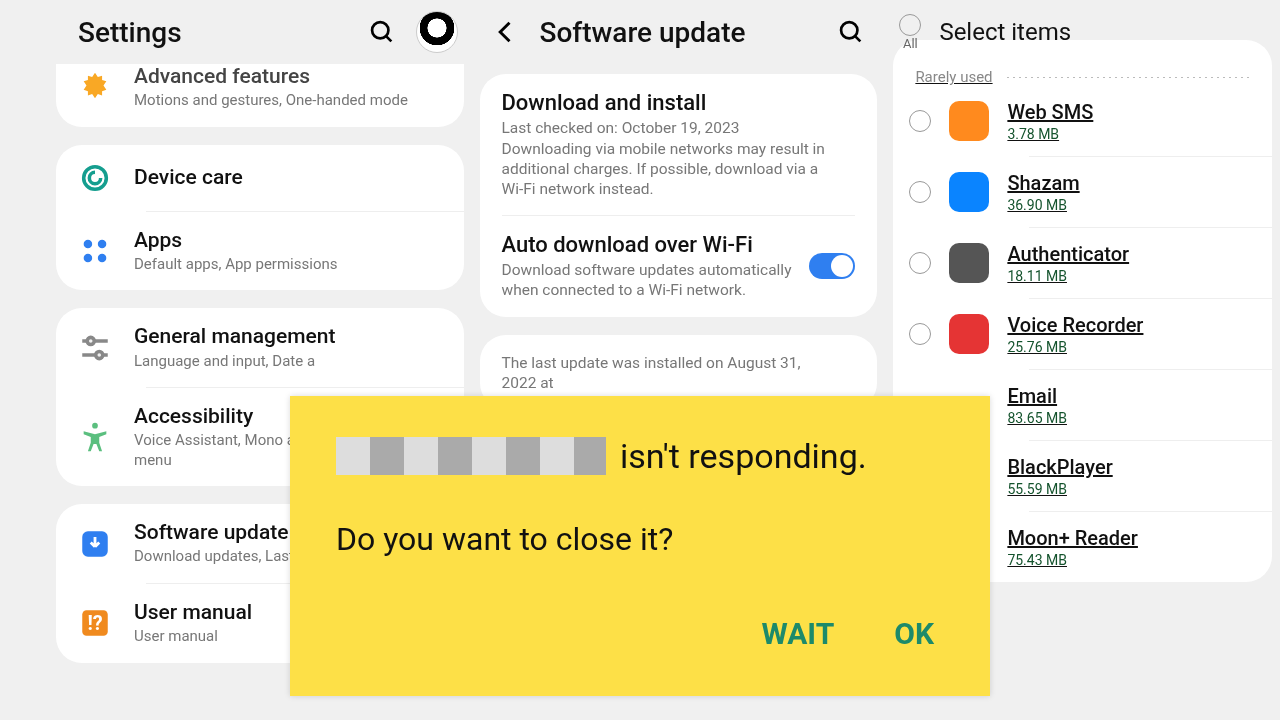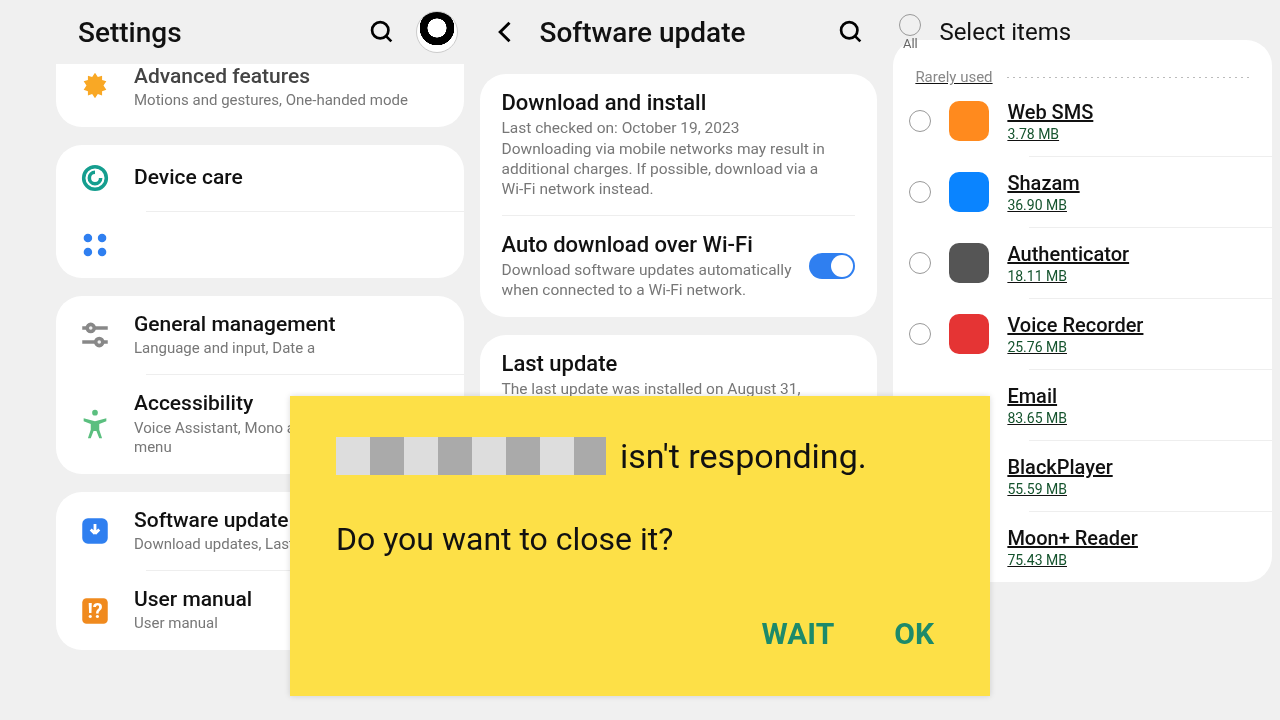--- a/index.html
+++ b/index.html
@@ -145,20 +145,24 @@
           </div>
           <div class="divider"></div>
           <div class="item">
             <div class="ic">
               <svg viewBox="0 0 24 24" fill="#2f7ff0">
                 <circle cx="7" cy="7" r="3"></circle>
                 <circle cx="17" cy="7" r="3"></circle>
                 <circle cx="7" cy="17" r="3"></circle>
                 <circle cx="17" cy="17" r="3"></circle>
               </svg>
+            </div>
+            <div>
+              <div class="title">Apps</div>
+              <div class="sub" style="white-space:pre-line">Default apps, App permissions</div>
             </div>
           </div>
         </div>
         <div class="card">
           <div class="item">
             <div class="ic">
               <svg viewBox="0 0 24 24" fill="none" stroke="#888" stroke-width="2.5">
                 <line x1="3" y1="7" x2="21" y2="7"></line>
                 <line x1="3" y1="17" x2="21" y2="17"></line>
                 <circle cx="9" cy="7" r="2.5" fill="#f0f0f0"></circle>
@@ -246,21 +250,20 @@
           <div class="title">Auto download over Wi-Fi</div>
           <div class="sub" style="max-width:290px">Download software updates automatically when connected to a Wi-Fi network.</div>
         </div>
         <div class="toggle"></div>
       </div>
     </div>
 
     <div class="card">
       <div class="item">
         <div>
-          <div class="title">Last update</div>
           <div class="sub">The last update was installed on August 31, 2022 at</div>
         </div>
       </div>
     </div>
   </div>
 
   <div class="col col3">
     <div class="col3-header">
       <div class="all-chk">
         <div class="chk"></div>

